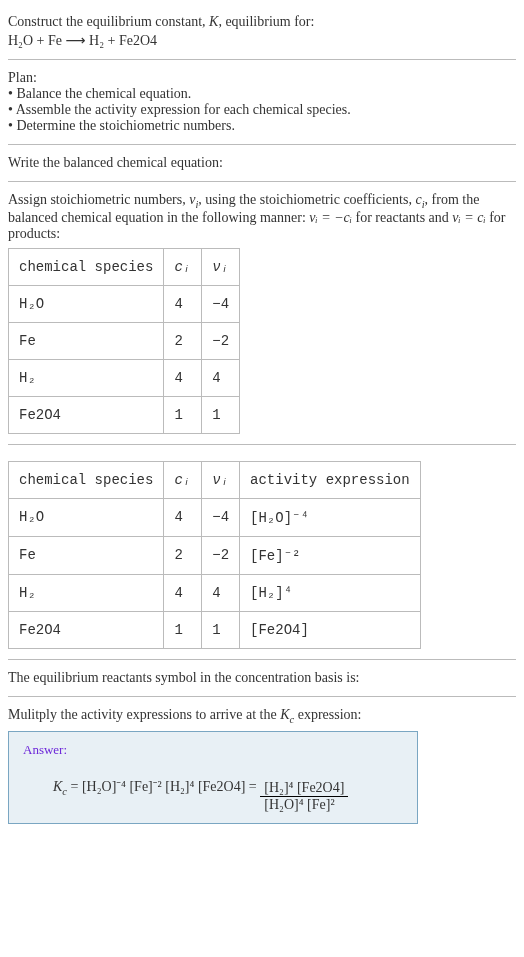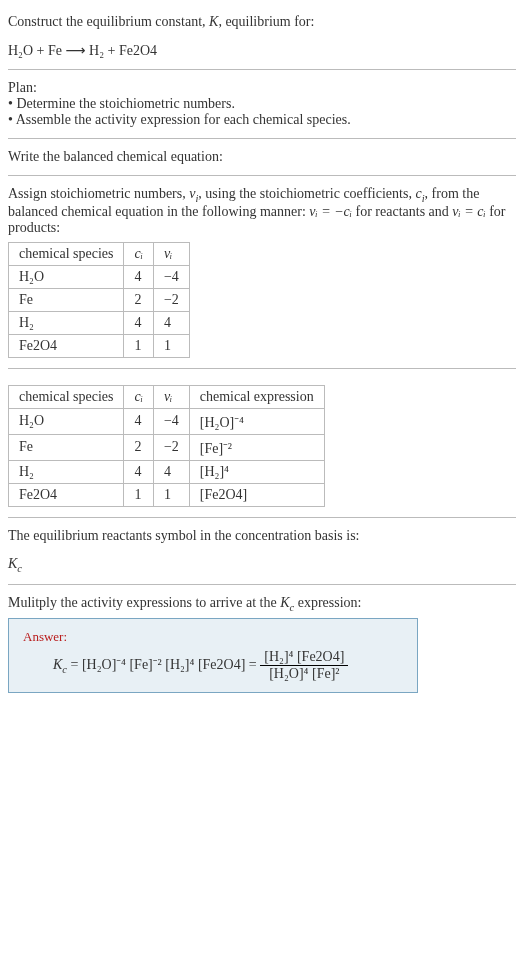--- a/index.html
+++ b/index.html
@@ -14,71 +14,73 @@
   .section {
     padding: 6px 0;
   }
   hr {
     border: none;
     border-top: 1px solid #bbb;
     margin: 4px 0;
   }
   .eq {
     font-family: Georgia, serif;
-    margin-top: 12px;
+    margin-top: 2px;
   }
   table.data {
     border-collapse: collapse;
     margin-top: 6px;
   }
   table.data td, table.data th {
     border: 1px solid #bbb;
-    padding: 3px 10px;
+    padding: 10px 10px;
     text-align: left;
     font-weight: normal;
+    font-family: Liberation Mono, monospace;
   }
   .answer-box {
     border: 1px solid #7aa6c2;
     background: #e8f0f5;
     padding: 10px 14px;
     margin-top: 6px;
     display: inline-block;
     min-width: 380px;
   }
   .answer-label {
     font-size: 13px;
-    color: #b91c1c;
+    color: #6d28d9;
     margin-bottom: 4px;
   }
   .frac {
     display: inline-block;
     vertical-align: middle;
-    text-align: center;
+    margin-top: 18px;
   }
   .frac .num { display: block; border-bottom: 1px solid #000; padding: 0 4px; }
   .frac .den { display: block; padding: 0 4px; }
   sub { font-size: 0.75em; }
   .ital { font-style: italic; }
   .center-expr { text-align: left; padding-left: 30px; }
 </style>
 </head>
 <body>
 
 <div class="section">
   <div>
     <span>Construct the equilibrium constant, </span><span class="ital">K</span><span>, equilibrium for:</span>
   </div>
   <div class="eq">H₂O + Fe ⟶ H₂ + Fe2O4</div>
 </div>
 <hr>
 
 <div class="section">
   <div>Plan:</div>
+  <div>• <span>Balance the chemical equation.</span></div>
+  <div>• <span>Assemble the activity expression for each chemical species.</span></div>
   <div>• <span>Determine the stoichiometric numbers.</span></div>
-  <div>• <span>Assemble the activity expression for each chemical species.</span></div>
 </div>
 <hr>
 
 <div class="section">
   <div>Write the balanced chemical equation:</div>
 </div>
 <hr>
 
 <div class="section">
   <div>
@@ -116,21 +118,21 @@
 </div>
 <hr>
 
 <div class="section">
   <table class="data">
     <tbody>
         <tr>
       <th>chemical species</th>
       <th class="ital">cᵢ</th>
       <th class="ital">νᵢ</th>
-      <th>chemical expression</th>
+      <th>activity expression</th>
     </tr>
     <tr>
           <td>H₂O</td>
           <td>4</td>
           <td>−4</td>
           <td>[H₂O]⁻⁴</td>
         </tr>
     <tr>
           <td>Fe</td>
           <td>2</td>
@@ -149,23 +151,20 @@
           <td>1</td>
           <td>[Fe2O4]</td>
         </tr>
   </tbody>
     </table>
 </div>
 <hr>
 
 <div class="section">
   <div>The equilibrium reactants symbol in the concentration basis is:</div>
-  <div class="eq">
-    <span class="ital">K</span><sub class="ital">c</sub>
-  </div>
 </div>
 <hr>
 
 <div class="section">
   <div>
     <span>Mulitply the activity expressions to arrive at the </span><span class="ital">K</span><sub class="ital">c</sub><span> expression:</span>
   </div>
   <div class="answer-box">
     <div class="answer-label">Answer:</div>
     <div class="center-expr">

